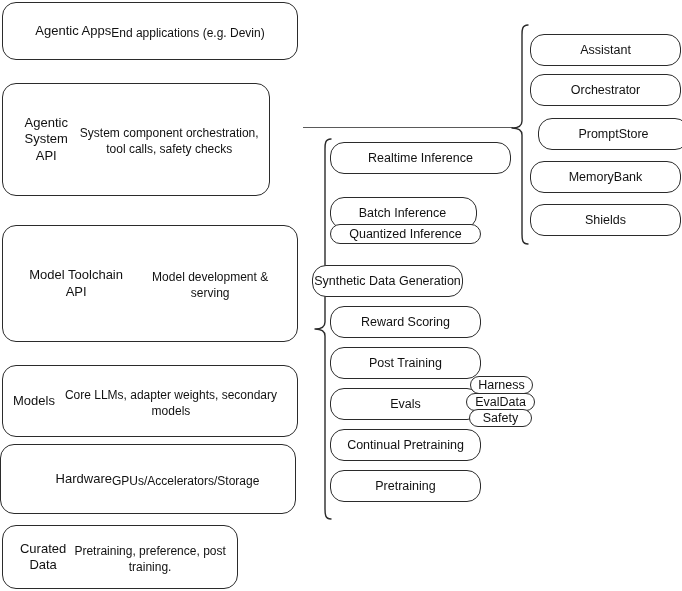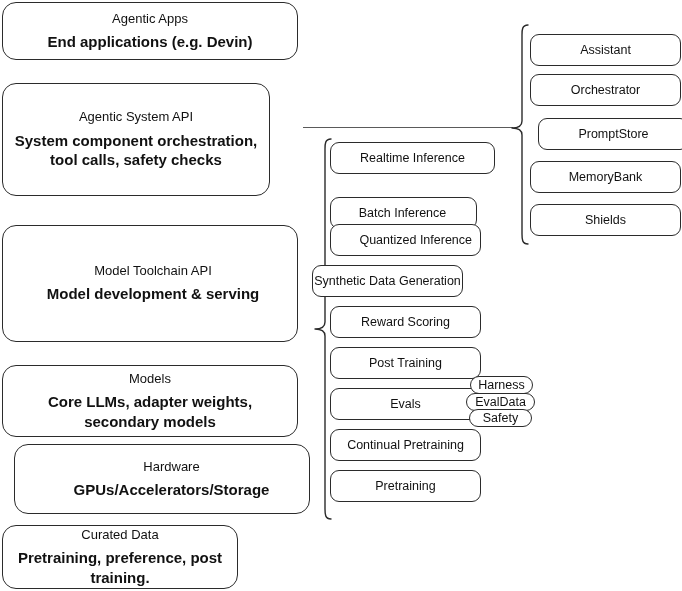--- a/index.html
+++ b/index.html
@@ -19,47 +19,46 @@
     overflow: hidden;
   }
 
   
   .node {
     position: absolute;
     box-sizing: border-box;
     border: 1px solid #2b2b2b;
     background: #ffffff;
     display: flex;
-    flex-direction: column;
+    flex-direction: row;
     align-items: center;
     justify-content: center;
     text-align: center;
   }
 
   
   .layer {
     border-radius: 14px;
     padding: 6px 10px;
   }
   .layer .title {
     font-size: 13px;
     color: #111111;
     line-height: 1.25;
   }
   .layer .subtitle {
-    font-size: 15px;
+    font-size: 12px;
     color: #111111;
     line-height: 1.3;
     margin-top: 5px;
-    font-weight: bold;
   }
 
   
   .item {
-    border-radius: 9px;
+    border-radius: 14px;
     padding: 0 8px;
   }
   .item .title {
     font-size: 12.5px;
     color: #111111;
     white-space: nowrap;
   }
 
   
   .pill {
@@ -106,21 +105,21 @@
   <div class="node layer" style="left:2px; top:225px; width:296px; height:117px;padding-left:16px;">
     <div class="title">Model Toolchain API</div>
     <div class="subtitle">Model development &amp; serving</div>
   </div>
 
   <div class="node layer" style="left:2px; top:365px; width:296px; height:72px;">
     <div class="title">Models</div>
     <div class="subtitle">Core LLMs, adapter weights, secondary models</div>
   </div>
 
-  <div class="node layer" style="left:14px; top:444px; width:296px; height:70px;padding-left:29px;">
+  <div class="node layer" style="left:0; top:444px; width:296px; height:70px;padding-left:29px;">
     <div class="title">Hardware</div>
     <div class="subtitle">GPUs/Accelerators/Storage</div>
   </div>
 
   <div class="node layer" style="left:2px; top:525px; width:236px; height:64px;">
     <div class="title">Curated Data</div>
     <div class="subtitle">Pretraining, preference, post training.</div>
   </div>
 
   <div class="hline" style="left:303px; top:127px; width:210px;"></div>
@@ -130,29 +129,29 @@
       <path d="M17,1 C11,1 11,6 11,11 L11,184 C11,189 7,191 1,191 C7,191 11,193 11,198 L11,371 C11,376 11,381 17,381" fill="none" stroke="#2b2b2b" stroke-width="1.4" stroke-linecap="round" stroke-linejoin="round"></path>
     </svg>
   </div>
 
   <div class="bracket" style="left:511px; top:24px; width:18px; height:221px;">
     <svg width="18" height="221" viewBox="0 0 18 221">
       <path d="M17,1 C11,1 11,6 11,11 L11,97 C11,102 7,104 1,104 C7,104 11,106 11,111 L11,210 C11,215 11,220 17,220" fill="none" stroke="#2b2b2b" stroke-width="1.4" stroke-linecap="round" stroke-linejoin="round"></path>
     </svg>
   </div>
 
-  <div class="node item" style="left:330px; top:142px; width:165px; height:32px;">
+  <div class="node item" style="left:330px; top:142px; width:181px; height:32px;">
     <div class="title">Realtime Inference</div>
   </div>
 
   <div class="node item" style="left:330px; top:197px; width:147px; height:32px;padding-left:6px;">
     <div class="title">Batch Inference</div>
   </div>
 
-  <div class="node item" style="left:330px; top:224px; width:151px; height:32px;align-items:flex-end;">
+  <div class="node item" style="left:330px; top:224px; width:151px; height:20px;">
     <div class="title">Quantized Inference</div>
   </div>
 
   <div class="node item" style="left:312px; top:265px; width:151px; height:32px;">
     <div class="title">Synthetic Data Generation</div>
   </div>
 
   <div class="node item" style="left:330px; top:306px; width:151px; height:32px;">
     <div class="title">Reward Scoring</div>
   </div>

